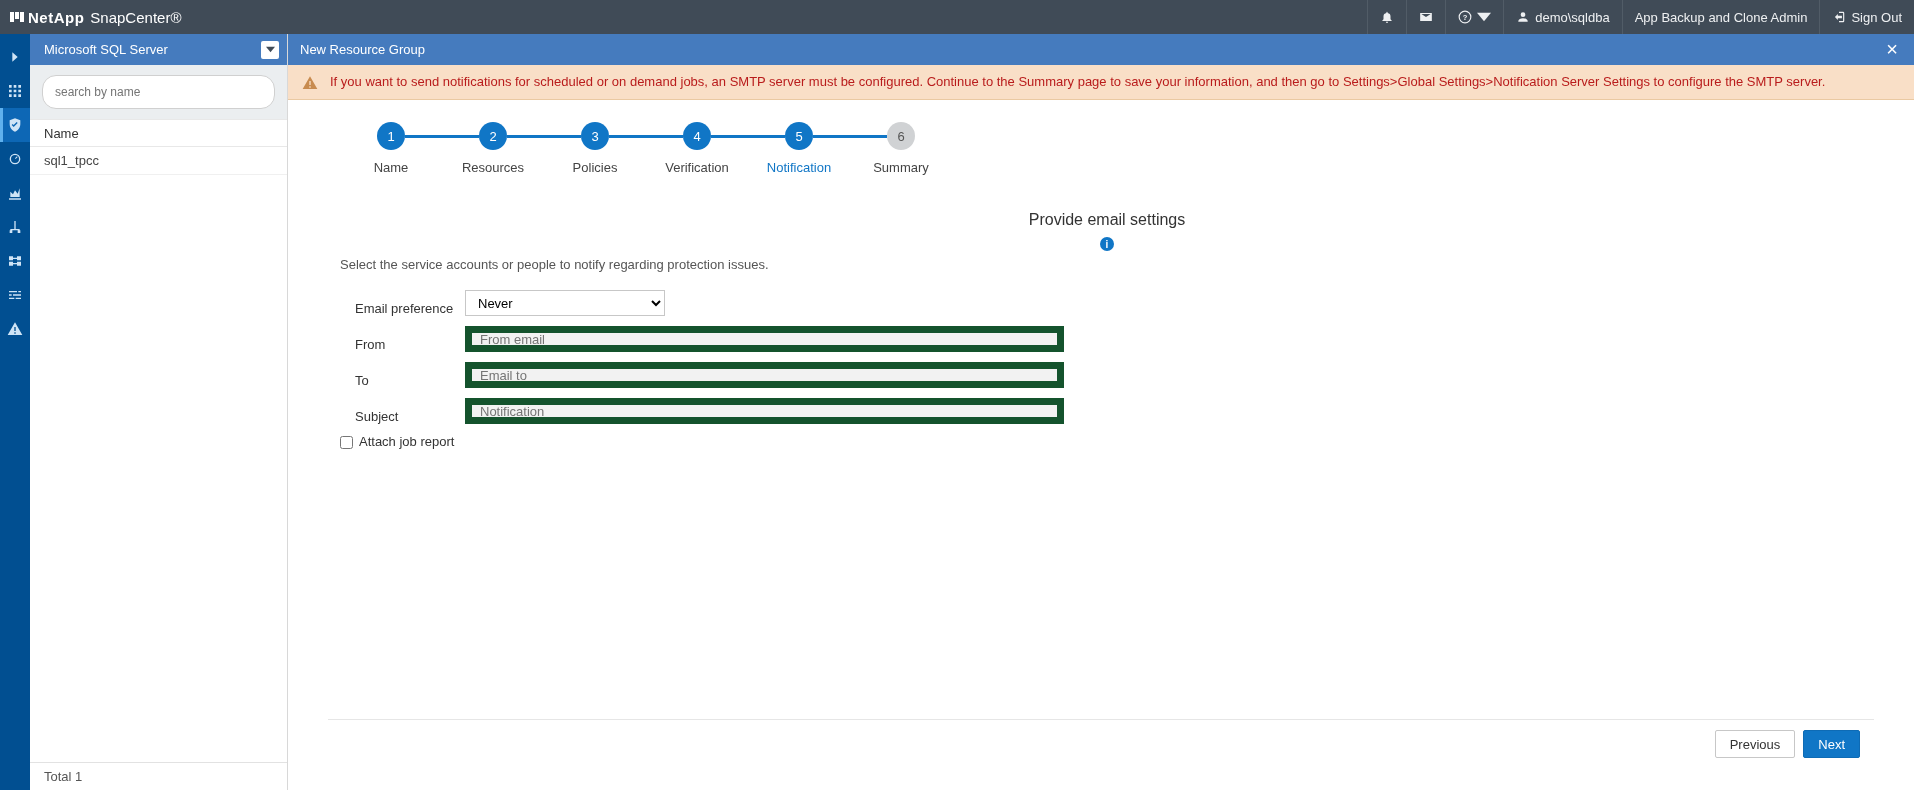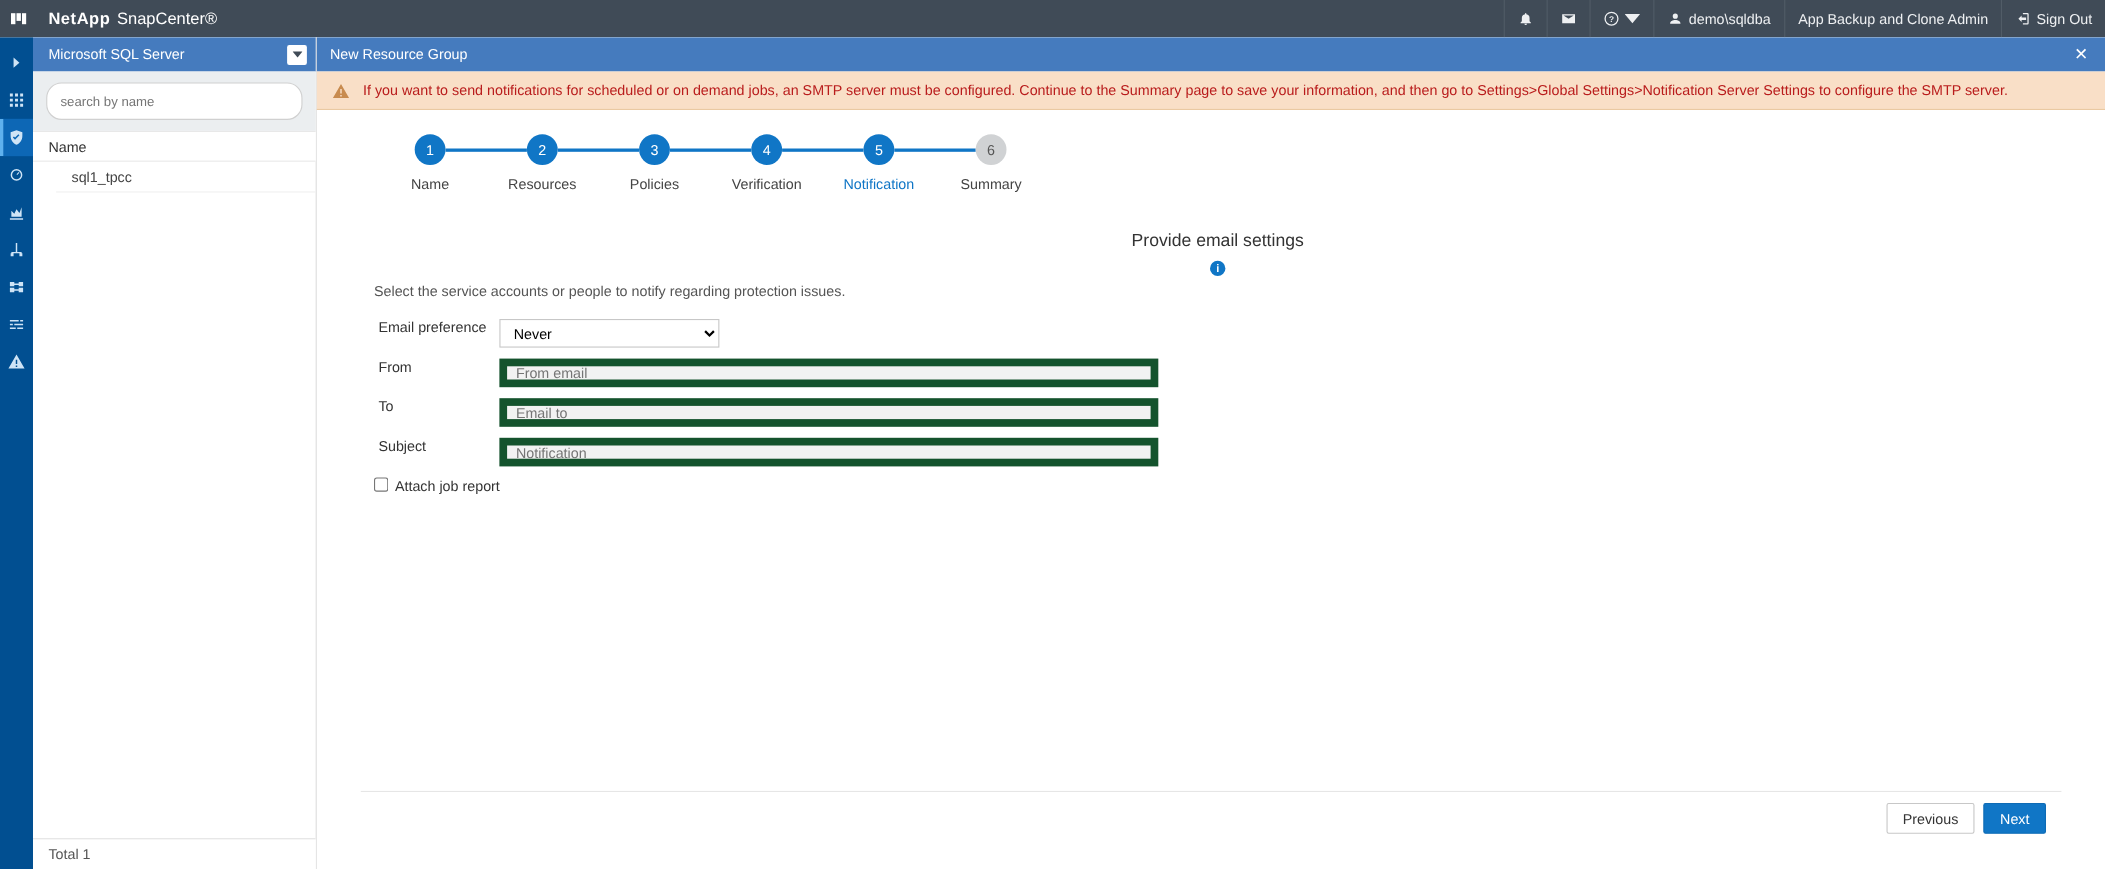--- a/index.html
+++ b/index.html
@@ -1,21 +1,21 @@
 <!DOCTYPE html>
 <html><head>
 <meta charset="utf-8">
 <style>
 * { box-sizing: border-box; margin: 0; padding: 0; }
 html, body { height: 100%; font-family: "Segoe UI", Arial, sans-serif; font-size: 13px; color: #333; overflow: hidden; }
 body { display: flex; flex-direction: column; width: 1914px; height: 790px; background: #fff; }
 
 .topbar { height: 34px; background: #404b57; color: #fff; display: flex; align-items: center; padding: 0 0 0 10px; }
 .brand { display: flex; align-items: center; gap: 6px; font-size: 15px; }
-.brand-logo { font-weight: 700; letter-spacing: 0.5px; display: flex; align-items: center; gap: 20px; }
+.brand-logo { font-weight: 700; letter-spacing: 0.5px; display: flex; align-items: center; gap: 4px; }
 .brand-logo svg { vertical-align: middle; }
 .brand-prod { font-weight: 400; }
 .topbar-spacer { flex: 1; }
 .tb-item { height: 34px; display: flex; align-items: center; padding: 0 12px; border-left: 1px solid #515c67; color: #eef0f2; font-size: 13px; cursor: pointer; gap: 5px; }
 .tb-item svg { width: 14px; height: 14px; fill: #eef0f2; }
 
 .body { flex: 1; display: flex; min-height: 0; }
 
 .sidebar { width: 30px; background: #014f91; display: flex; flex-direction: column; align-items: center; padding-top: 6px; }
 .sidebar .sb-item { width: 30px; height: 34px; display: flex; align-items: center; justify-content: center; cursor: pointer; }
@@ -23,21 +23,21 @@
 .sidebar .sb-item svg { width: 16px; height: 16px; fill: #cfe4f6; }
 
 .leftpanel { width: 258px; border-right: 1px solid #d8d8d8; display: flex; flex-direction: column; background: #fff; }
 .lp-header { height: 31px; background: #457bbe; color: #fff; display: flex; align-items: center; padding: 0 8px 0 14px; gap: 20px; font-size: 13px; }
 .lp-header .dd-btn { margin-left: auto; width: 18px; height: 18px; background: #fff; border-radius: 2px; display: flex; align-items: center; justify-content: center; cursor: pointer; }
 .lp-header .dd-btn svg { width: 9px; height: 9px; fill: #404b57; }
 .lp-search { padding: 10px 12px; background: #ebeef0; }
 .lp-search input { width: 100%; height: 24px; border: 1px solid #d0d0d0; border-radius: 14px; padding: 16px 12px; font-size: 12px; outline: none; }
 .lp-col { height: 28px; border-top: 1px solid #e8e8e8; border-bottom: 1px solid #e8e8e8; display: flex; align-items: center; padding: 0 14px; font-size: 13px; color: #333; background: #fff; }
 .lp-list { flex: 1; }
-.lp-row { height: 28px; display: flex; align-items: center; padding: 0 14px; font-size: 13px; color: #444; border-bottom: 1px solid #f0f0f0; cursor: pointer; margin-left: 21px; }
+.lp-row { height: 28px; display: flex; align-items: center; padding: 0 14px; font-size: 13px; color: #444; border-bottom: 1px solid #f0f0f0; cursor: pointer; }
 .lp-footer { height: 28px; border-top: 1px solid #e2e2e2; display: flex; align-items: center; padding: 0 14px; font-size: 13px; color: #555; background: #fff; }
 
 .main { flex: 1; display: flex; flex-direction: column; min-width: 0; background: #fff; }
 .main-header { height: 31px; background: #457bbe; color: #fff; display: flex; align-items: center; padding: 0 12px; font-size: 13px; }
 .main-header .close { margin-left: auto; width: 20px; height: 20px; display: flex; align-items: center; justify-content: center; cursor: pointer; font-size: 20px; }
 
 .alert { background: #f9dfc7; color: #b91c1c; display: flex; align-items: flex-start; padding: 8px 14px; gap: 12px; font-size: 13px; line-height: 1.4; border-bottom: 1px solid #eac9a2; }
 .alert svg { flex: 0 0 auto; width: 16px; height: 16px; fill: #c88b4f; margin-top: 2px; }
 
 .content { flex: 1; padding: 22px 40px; overflow: auto; display: flex; flex-direction: column; }
@@ -47,21 +47,21 @@
 .step .circle.future { background: #d0d2d4; color: #555; }
 .step .label { margin-top: 10px; font-size: 13px; color: #444; white-space: nowrap; }
 .step .label.active { color: #1076c6; }
 .step::after { content: ""; position: absolute; top: 13px; left: calc(50% + 14px); height: 3px; background: #1076c6; width: calc(102px - 28px); z-index: 1; }
 .step:last-child::after { display: none; }
 
 .section-title { font-size: 16px; color: #333; display: flex; align-items: center; gap: 8px; margin-left: 12px; flex-direction: column; }
 .section-title .info { width: 14px; height: 14px; border-radius: 50%; background: #1076c6; color: #fff; display: inline-flex; align-items: center; justify-content: center; font-size: 10px; font-weight: 700; }
 .section-sub { margin: 6px 0 18px 12px; font-size: 13px; color: #555; }
 
-.form-row { display: flex; align-items: flex-start; margin: 0 0 10px 16px; }
+.form-row { display: flex; align-items: flex-end; margin: 0 0 10px 27px; }
 .form-row .lbl { width: 110px; font-size: 13px; color: #333; }
 .form-row select { width: 200px; height: 26px; border: 1px solid #c7c7c7; background: #fff; padding: 0 8px; font-size: 13px; }
 .form-row input[type="text"] { width: 599px; height: 26px; border: 7px solid #14532d; background: #f2f2f2; padding: 0 8px; font-size: 13px; color: #888; }
 .form-row.chk { margin-left: 12px; }
 .form-row.chk input { margin-right: 6px; }
 
 .footer { margin-top: auto; display: flex; justify-content: flex-end; gap: 8px; padding: 10px 14px; border-top: 1px solid #e6e6e6; }
 .btn { height: 28px; padding: 0 14px; border: 1px solid #c7c7c7; background: #fff; color: #333; font-size: 13px; cursor: pointer; border-radius: 2px; }
 .btn.primary { background: #1076c6; border-color: #0e6bb5; color: #fff; }
 </style>

